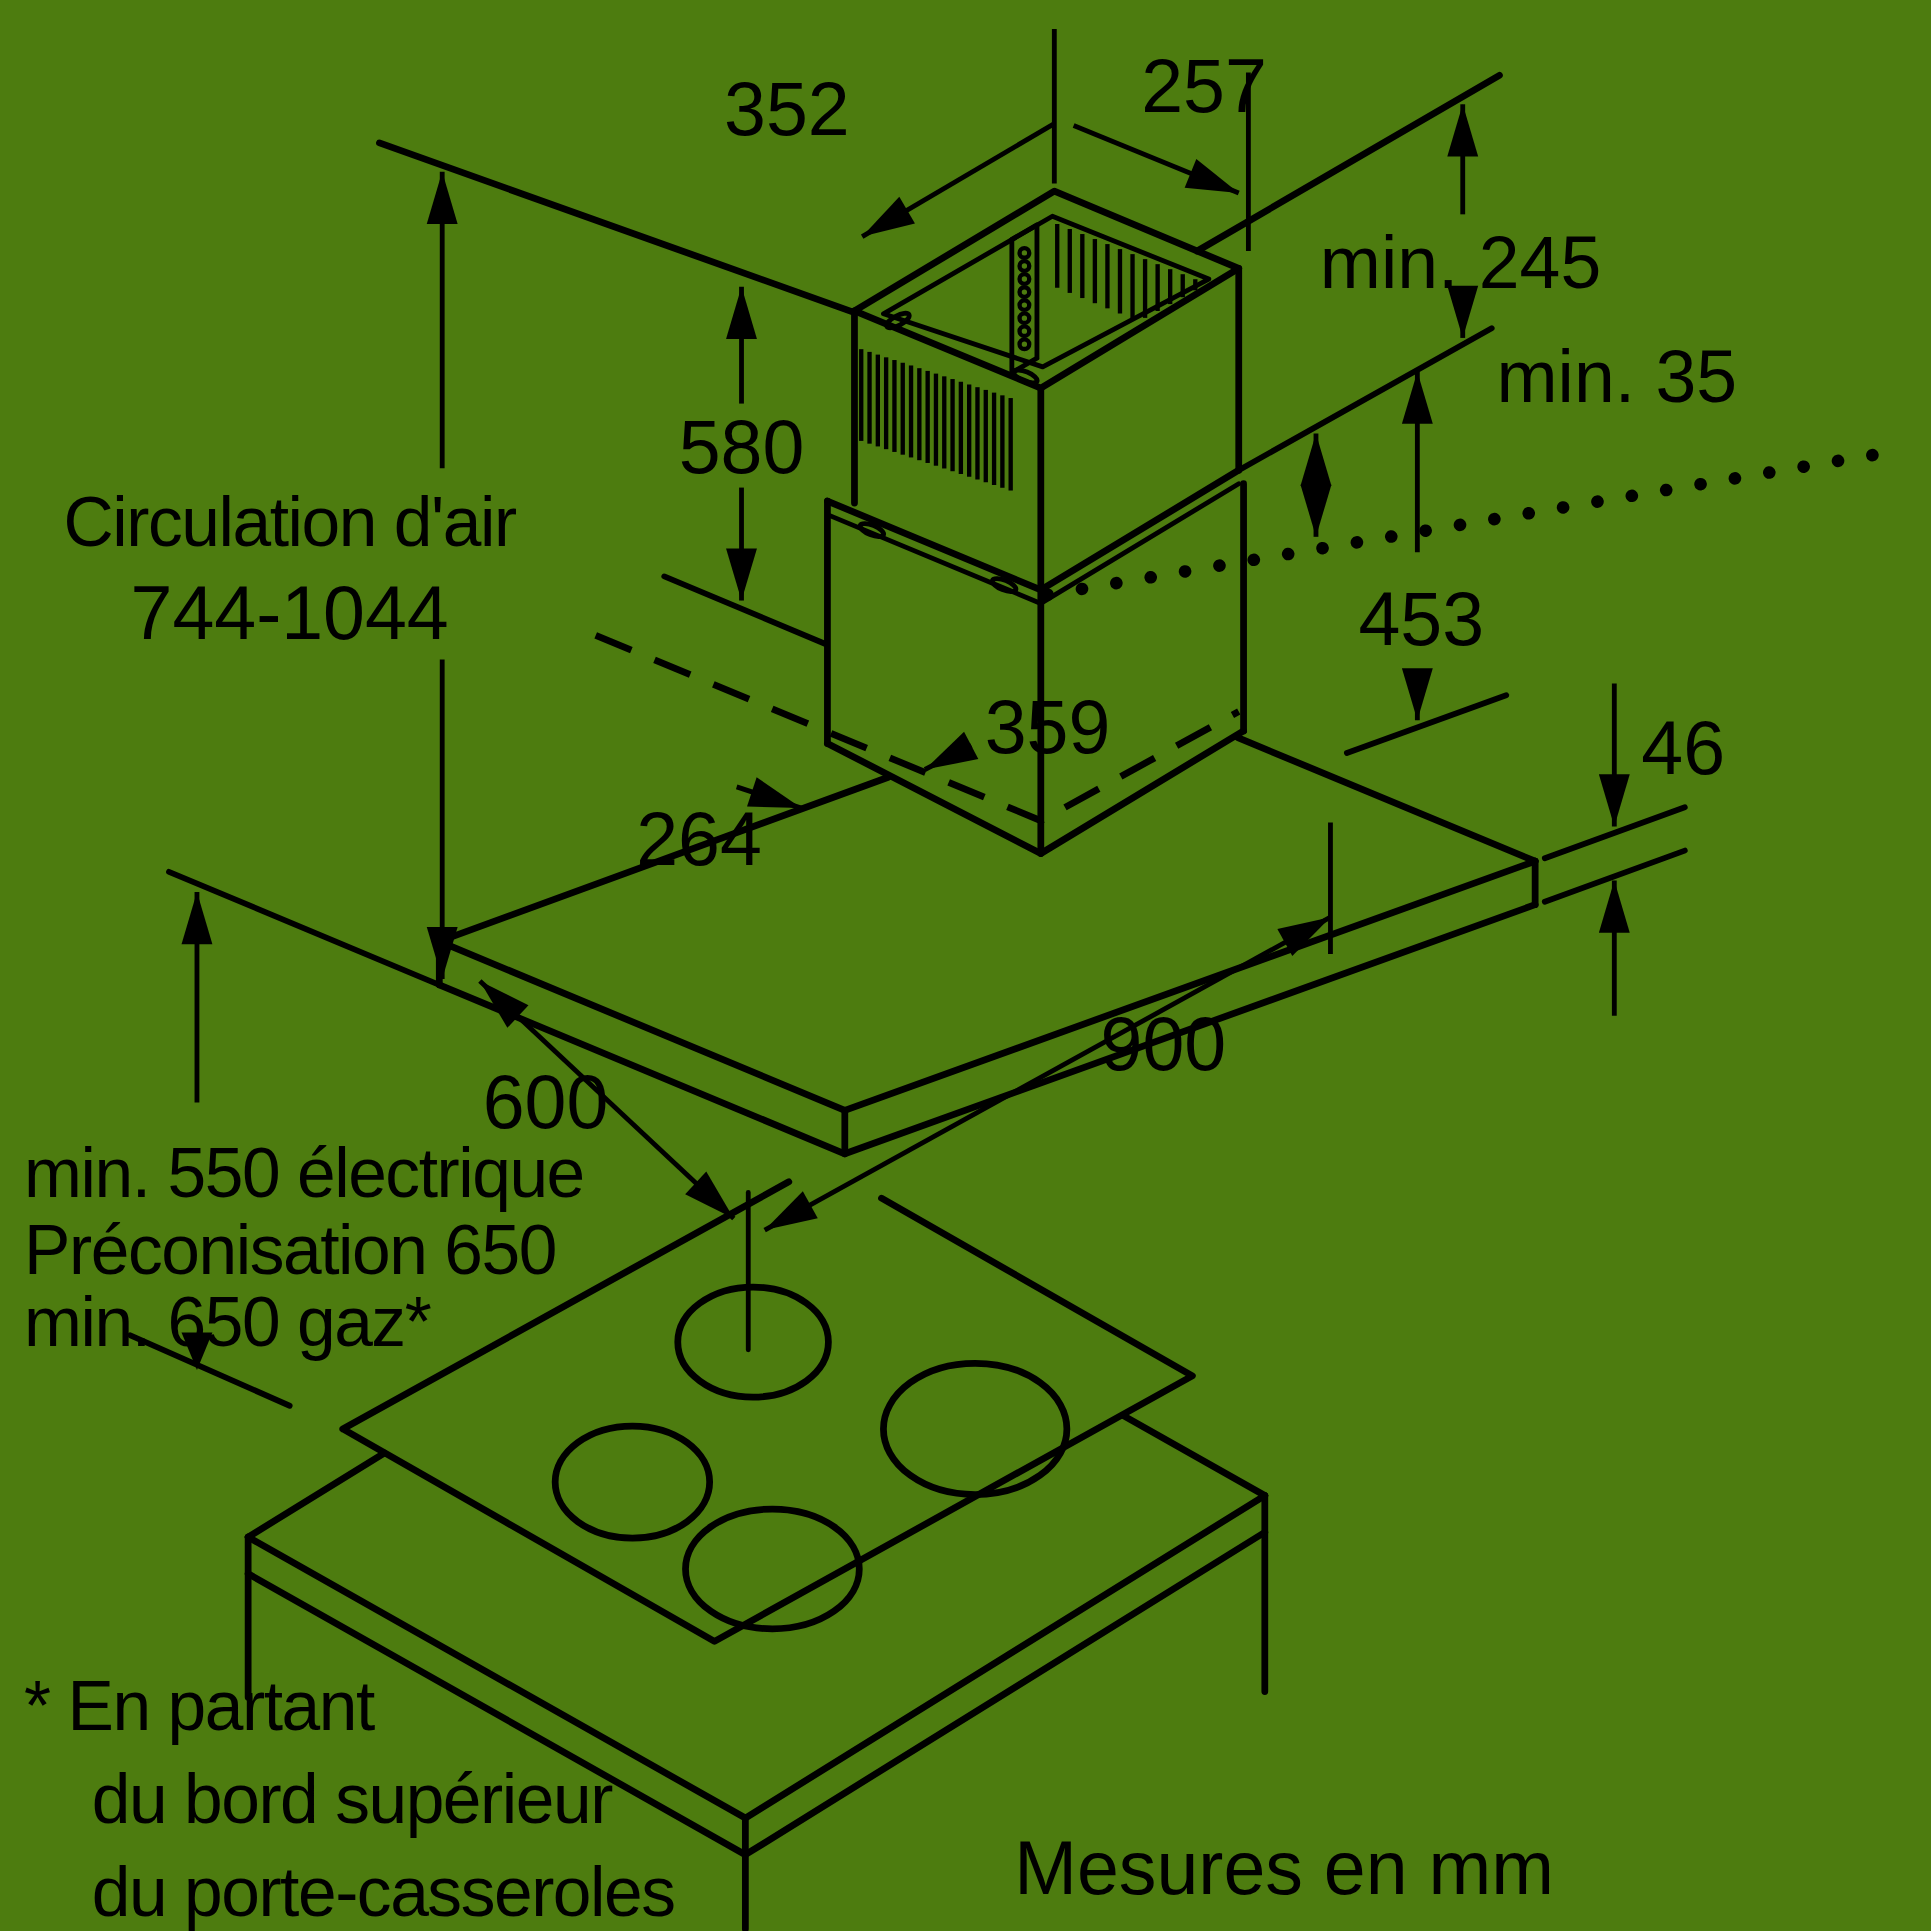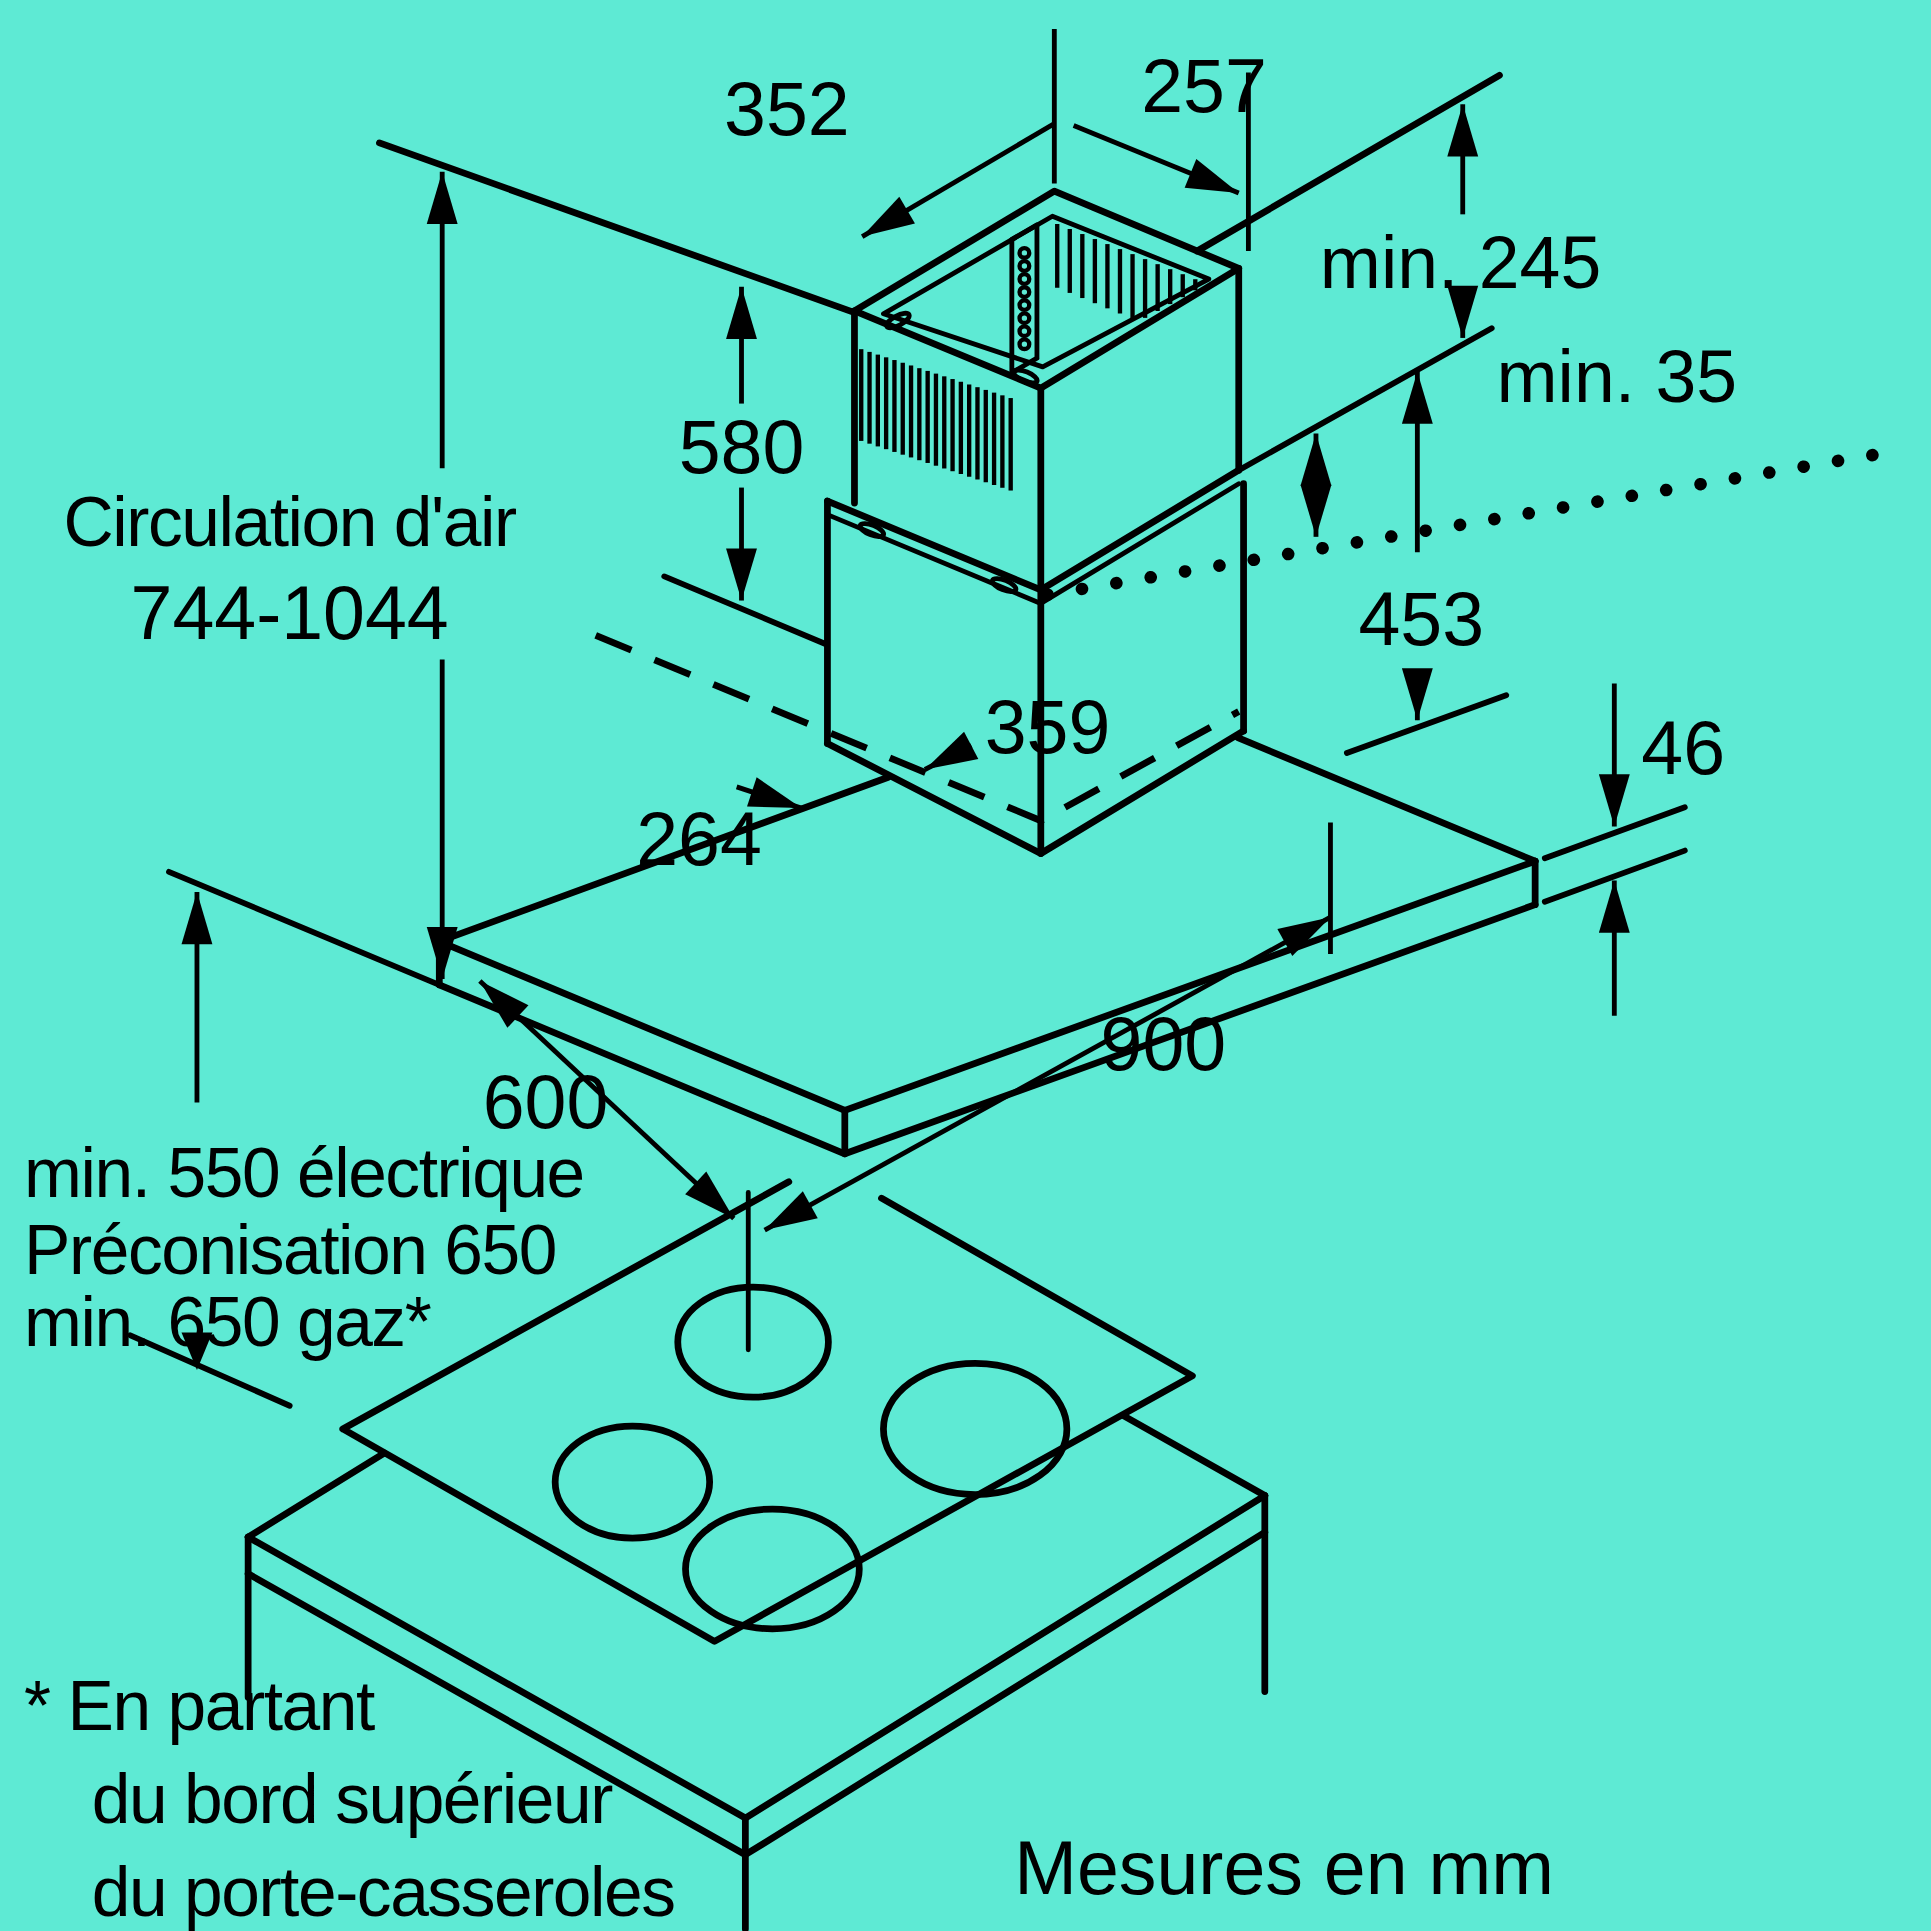--- a/index.html
+++ b/index.html
@@ -1,16 +1,16 @@
 <!DOCTYPE html>
 <html><head>
 <meta charset="utf-8">
 <style>
   html,body{margin:0;padding:0;background:#fff;}
-  .stage{width:1931px;height:1931px;position:relative;background:#5eead4;}
+  .stage{width:1931px;height:1931px;position:relative;background:#4d7c0f;}
   svg{display:block;}
   .ln{stroke:#000;fill:none;stroke-width:7;stroke-linecap:round;stroke-linejoin:round;}
   .ln-thin{stroke:#000;fill:none;stroke-width:5;stroke-linecap:round;stroke-linejoin:round;}
   .ln-ext{stroke:#000;fill:none;stroke-width:6;stroke-linecap:round;}
   .ln-dash{stroke:#000;fill:none;stroke-width:7;stroke-dasharray:40 26;stroke-linecap:butt;}
   .ln-dot{stroke:#000;fill:none;stroke-width:13;stroke-dasharray:0.1 36;stroke-linecap:round;}
   .dim{stroke:#000;fill:none;stroke-width:5;stroke-linecap:butt;}
   .lbl{font-family:"Liberation Sans", sans-serif;fill:#000;font-size:78px;}
   .lbl-mid{font-size:76px;}
   .lbl-small{font-size:72px;letter-spacing:-1.5px;}

